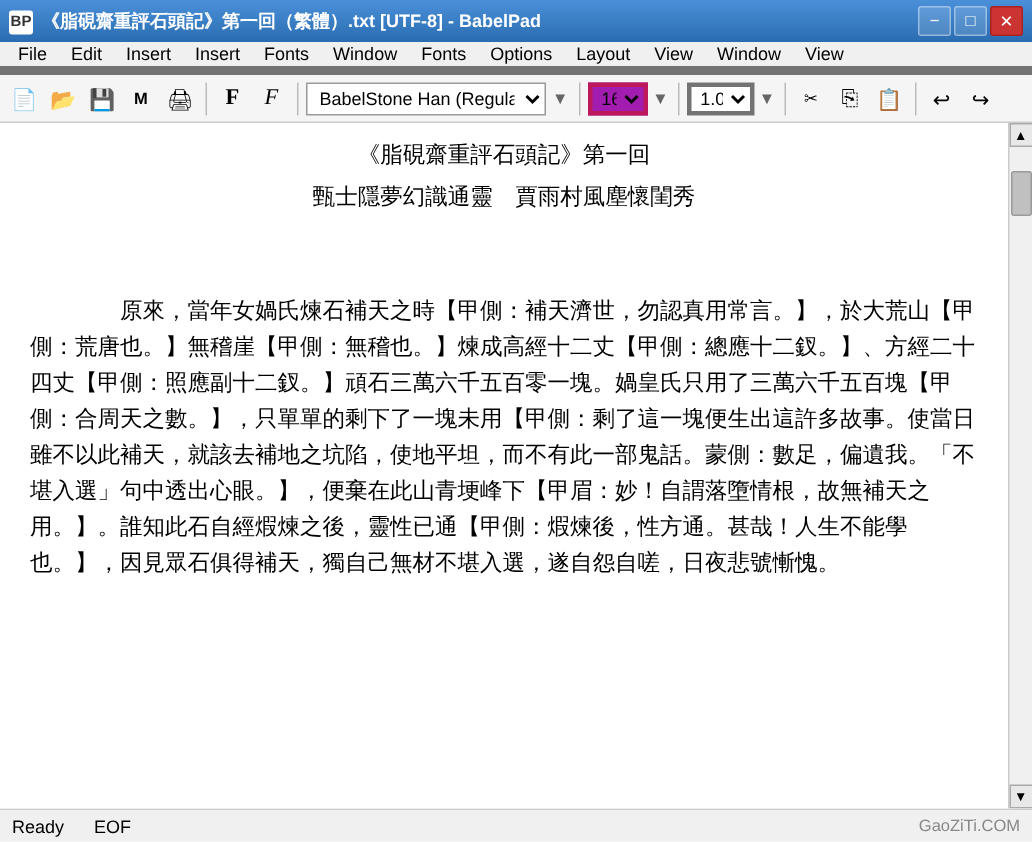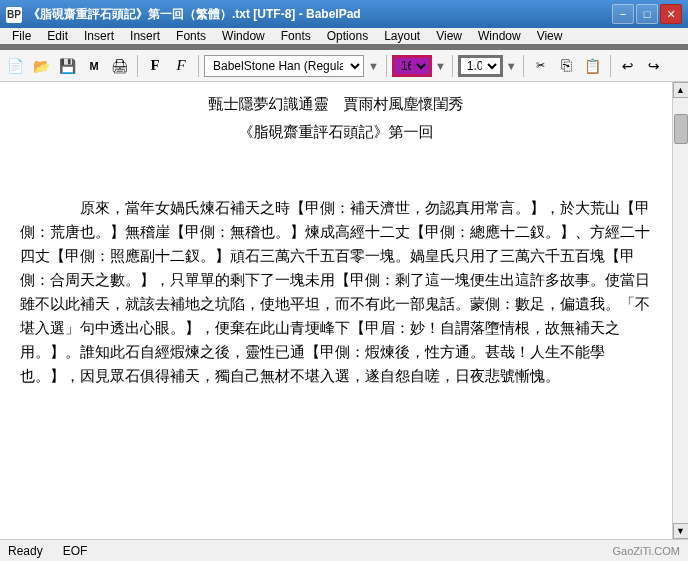--- a/index.html
+++ b/index.html
@@ -269,22 +269,22 @@
   <div class="tb-btn" title="Cut" style="font-size:11px;">✂</div>
   <div class="tb-btn" title="Copy">⎘</div>
   <div class="tb-btn" title="Paste">📋</div>
   <div class="tb-separator"></div>
   <div class="tb-btn" title="Undo">↩</div>
   <div class="tb-btn" title="Redo">↪</div>
 </div>
 
 <div class="editor-container">
   <div class="editor-content">
+    <p class="center">《脂硯齋重評石頭記》第一回</p>
     <p class="center">甄士隱夢幻識通靈　賈雨村風塵懷閨秀</p>
-    <p class="center">《脂硯齋重評石頭記》第一回</p>
     <br>
     <br>
     <p class="indent">　　原來，當年女媧氏煉石補天之時【甲側：補天濟世，勿認真用常言。】，於大荒山【甲側：荒唐也。】無稽崖【甲側：無稽也。】煉成高經十二丈【甲側：總應十二釵。】、方經二十四丈【甲側：照應副十二釵。】頑石三萬六千五百零一塊。媧皇氏只用了三萬六千五百塊【甲側：合周天之數。】，只單單的剩下了一塊未用【甲側：剩了這一塊便生出這許多故事。使當日雖不以此補天，就該去補地之坑陷，使地平坦，而不有此一部鬼話。蒙側：數足，偏遺我。「不堪入選」句中透出心眼。】，便棄在此山青埂峰下【甲眉：妙！自謂落墮情根，故無補天之用。】。誰知此石自經煆煉之後，靈性已通【甲側：煆煉後，性方通。甚哉！人生不能學也。】，因見眾石俱得補天，獨自己無材不堪入選，遂自怨自嗟，日夜悲號慚愧。</p>
   </div>
 
   <div class="scrollbar">
     <div class="scrollbar-arrow">▲</div>
     <div class="scrollbar-thumb"></div>
     <div style="flex:1"></div>
     <div class="scrollbar-arrow">▼</div>

